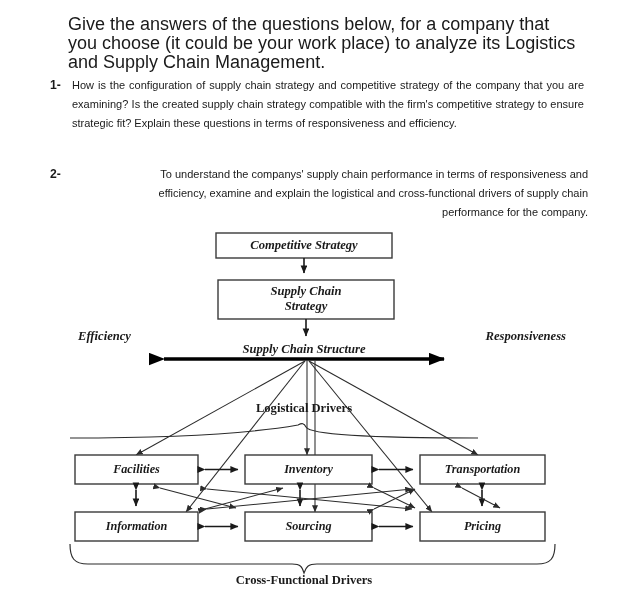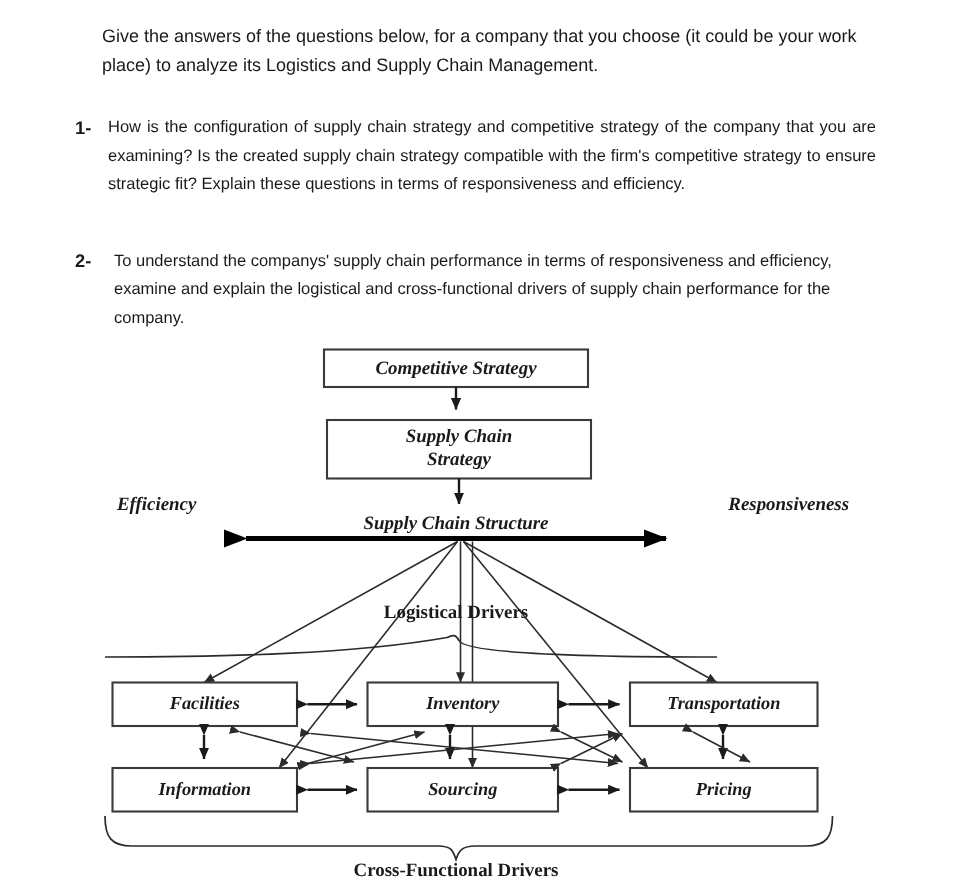--- a/index.html
+++ b/index.html
@@ -25,21 +25,21 @@
     position: absolute;
     left: 0;
     top: 0;
     width: 644px;
   }
   .intro {
     position: absolute;
     left: 68px;
     top: 15px;
     width: 514px;
-    font-size: 12px;
+    font-size: 18px;
     line-height: 19px;
     text-align: left;
     color: #1a1a1a;
   }
   .qitem {
     position: absolute;
     display: flex;
     align-items: flex-start;
     color: #1a1a1a;
   }
@@ -65,21 +65,22 @@
     text-align: justify;
   }
   #q2 {
     left: 50px;
     top: 165px;
     width: 538px;
   }
   #q2 .num { width: 26px; }
   #q2 .qtext {
     width: 508px;
-    text-align: left;
+    text-align: right;
+    margin-left: 44px;
   }
 
   
   .diagram {
     position: absolute;
     left: 0;
     top: 222px;
     width: 644px;
     height: 373px;
   }

